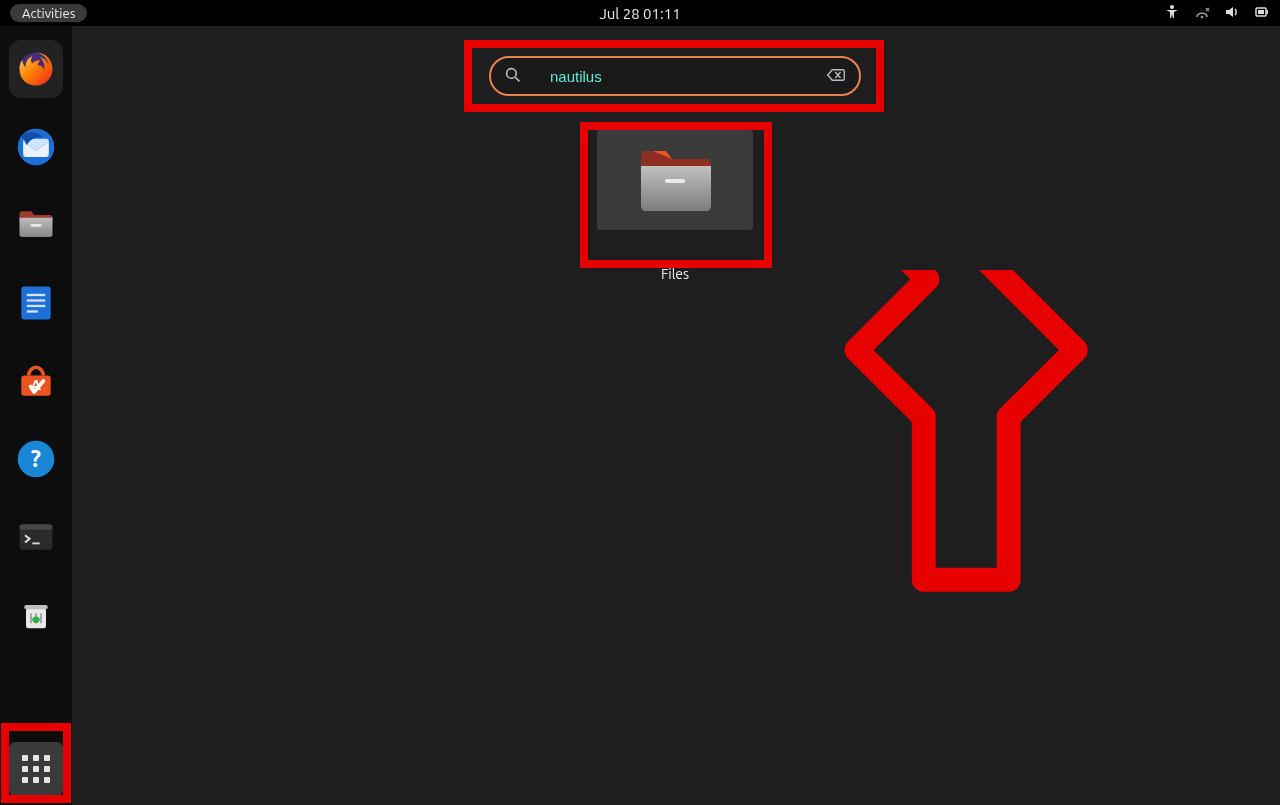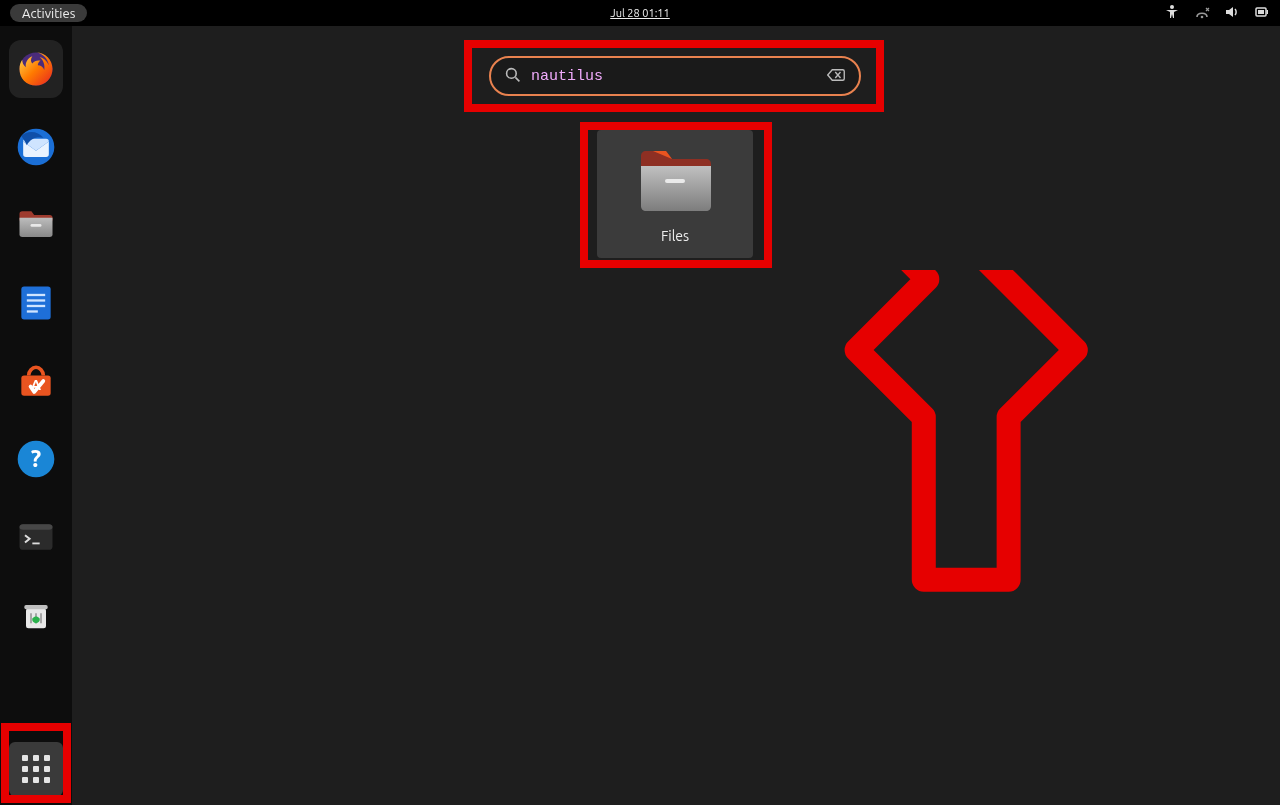--- a/index.html
+++ b/index.html
@@ -11,21 +11,21 @@
     background: #000; display: flex; align-items: center; justify-content: space-between;
     padding: 0 10px; font-size: 13px; color: #ddd; gap: 10px;
   }
   .topbar-left { display: flex; align-items: center; }
   .activities-btn {
     background: #3a3a3a; border-radius: 12px; padding: 2px 12px; font-size: 13px;
     color: #eee; cursor: pointer;
   }
   .topbar-center {
     position: absolute; left: 50%; transform: translateX(-50%);
-    font-size: 11px; color: #eee; text-decoration: underline;
+    font-size: 15px; color: #eee;
   }
   .topbar-right { display: flex; align-items: center; gap: 14px; }
   .topbar-right svg { width: 16px; height: 16px; fill: #ddd; }
 
   
   .dock {
     position: absolute; top: 26px; left: 0; bottom: 0; width: 72px;
     background: rgba(0,0,0,0.55); display: flex; flex-direction: column; align-items: center;
     padding-top: 14px; gap: 20px;
   }
@@ -38,31 +38,31 @@
   .dock-icon { width: 44px; height: 44px; display: flex; align-items: center; justify-content: center; }
 
   
   .search-wrap {
     position: absolute; top: 56px; left: 489px; width: 372px; height: 40px;
     border: 2px solid #e9824f; border-radius: 22px; background: #1a1a1a;
     display: flex; align-items: center; padding: 0 14px; gap: 10px;
   }
   .search-wrap .sicon svg { width: 16px; height: 16px; stroke: #bbb; fill: none; stroke-width: 2; }
   .search-input {
-    flex: 1; background: transparent; border: none; outline: none; color: #f0abfc;
-    font-size: 15px; font-family: Liberation Mono, monospace; caret-color: #fff;
+    flex: 1; background: transparent; border: none; outline: none; color: #5eead4;
+    font-size: 15px; font-family: Liberation Sans, sans-serif; caret-color: #fff; margin-left: 19px;
   }
   .search-input::placeholder { color: #888; }
   .clear-icon svg { width: 18px; height: 14px; stroke: #bbb; fill: none; stroke-width: 1.8; }
 
   
   .result-tile {
-    position: absolute; top: 130px; left: 597px; width: 156px; height: 128px;
+    position: absolute; top: 130px; left: 597px; width: 156px; height: 100px;
     background: #3b3b3b; border-radius: 4px; display: flex; flex-direction: column;
-    align-items: center; justify-content: flex-start; padding-top: 12px; cursor: pointer;
+    align-items: center; justify-content: flex-start; padding-top: 12px; cursor: pointer; gap: 38px;
   }
   .result-tile .app-icon { width: 84px; height: 78px; position: relative; }
   .result-tile .label { margin-top: 8px; font-size: 14px; color: #eee; }
 
   
   .anno-box {
     position: absolute; border: 8px solid #e60000; pointer-events: none;
   }
   .anno-arrow {
     position: absolute; pointer-events: none;

